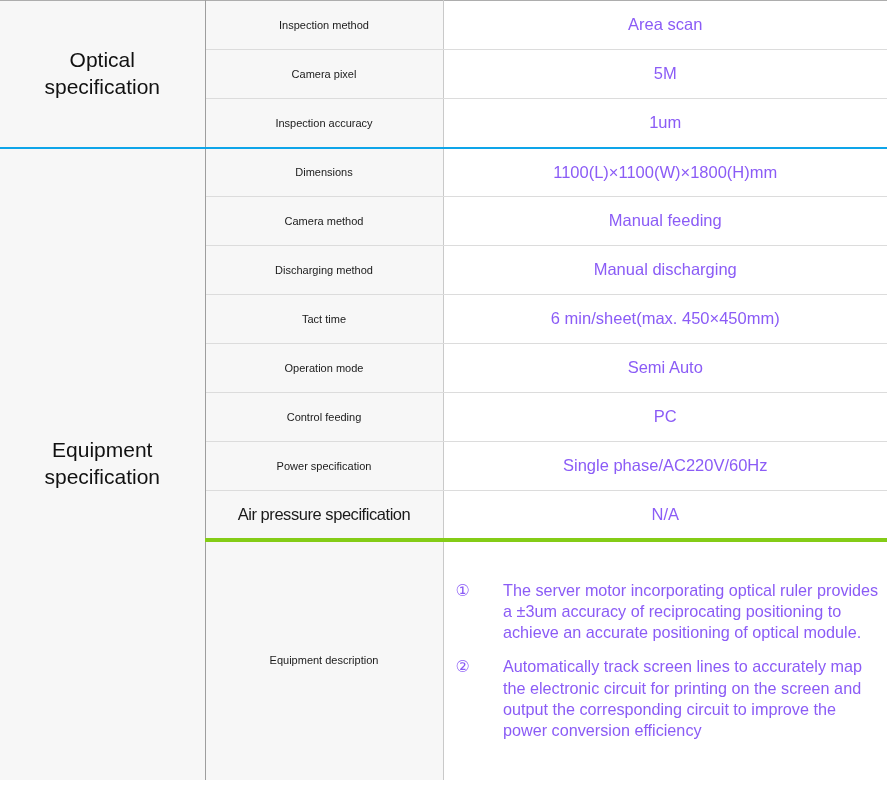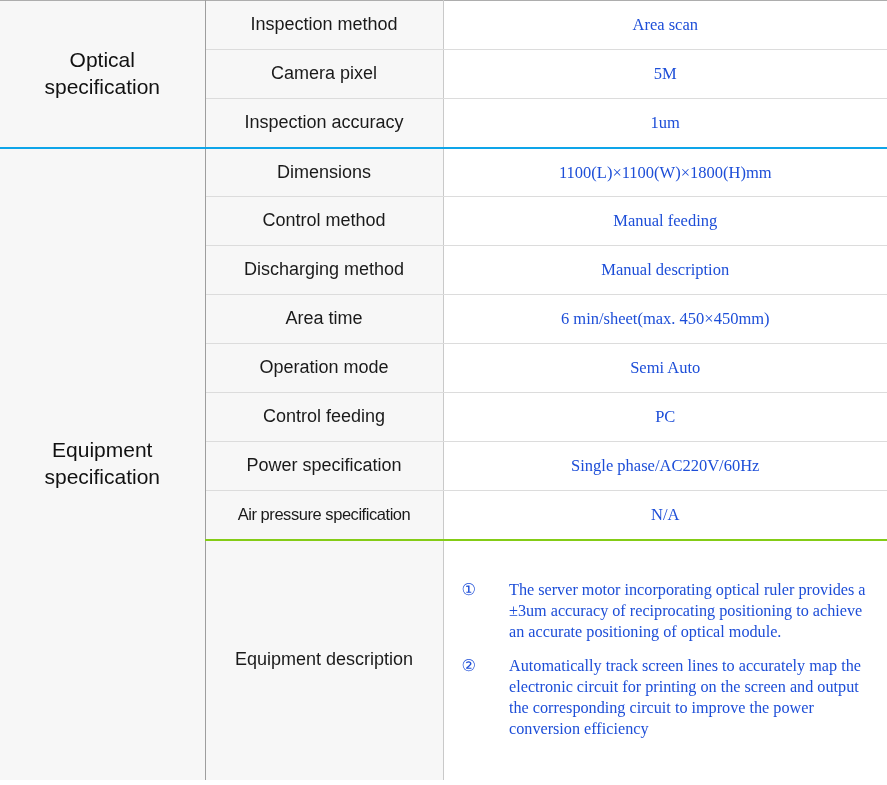--- a/index.html
+++ b/index.html
@@ -41,55 +41,54 @@
     font-size: 21px;
     line-height: 1.27;
     color: #111111;
     border-right: 1px solid #9e9e9e;
     padding: 4px 8px;
   }
 
   .item-cell {
     background: #f7f7f7;
     text-align: center;
-    font-size: 18px;
+    font-size: 11px;
     line-height: 1.3;
     color: #1a1a1a;
     border-right: 1px solid #c9c9c9;
     border-bottom: 1px solid #dcdcdc;
     padding: 4px 6px;
     white-space: nowrap;
   }
   .item-cell.tight {
     font-size: 16.5px;
     letter-spacing: -0.45px;
   }
 
   .value-cell {
     background: #ffffff;
     text-align: center;
     font-size: 16.5px;
     line-height: 1.3;
-    color: #1d4ed8;
+    color: #8b5cf6;
     border-bottom: 1px solid #dcdcdc;
-    padding: 4px 10px;
-    font-family: Liberation Serif, serif;
+    padding: 4px 4px;
   }
 
   
   .rule-top td { border-top: 1px solid #adadad; }
   .section-split td { border-top: 2px solid #0ea5e9; }
   .rule-bottom td { border-bottom: 1px solid #adadad; }
 
   
   tr.r-accuracy .item-cell,
   tr.r-accuracy .value-cell { border-bottom: none; }
 
   tr.r-airpressure .item-cell,
-  tr.r-airpressure .value-cell { border-bottom: 2px solid #84cc16; }
+  tr.r-airpressure .value-cell { border-bottom: 4px solid #84cc16; }
 
   
   tr.r-description .item-cell,
   tr.r-description .value-cell { border-bottom: none; }
 
   
   .h-opt    { height: 49px; }
   .h-eq     { height: 49px; }
   .h-desc   { height: 240px; }
 
@@ -152,31 +151,31 @@
     <tr class="section-split h-eq">
       <td class="section-cell" rowspan="9">
         <span class="section-label-line">Equipment</span>
         <span class="section-label-line">specification</span>
       </td>
       <td class="item-cell">Dimensions</td>
       <td class="value-cell">1100(L)×1100(W)×1800(H)mm</td>
     </tr>
 
     <tr class="h-eq">
-      <td class="item-cell">Control method</td>
+      <td class="item-cell">Camera method</td>
       <td class="value-cell">Manual feeding</td>
     </tr>
 
     <tr class="h-eq">
       <td class="item-cell">Discharging method</td>
-      <td class="value-cell">Manual description</td>
-    </tr>
-
-    <tr class="h-eq">
-      <td class="item-cell">Area time</td>
+      <td class="value-cell">Manual discharging</td>
+    </tr>
+
+    <tr class="h-eq">
+      <td class="item-cell">Tact time</td>
       <td class="value-cell">6 min/sheet(max. 450×450mm)</td>
     </tr>
 
     <tr class="h-eq">
       <td class="item-cell">Operation mode</td>
       <td class="value-cell">Semi Auto</td>
     </tr>
 
     <tr class="h-eq">
       <td class="item-cell">Control feeding</td>

